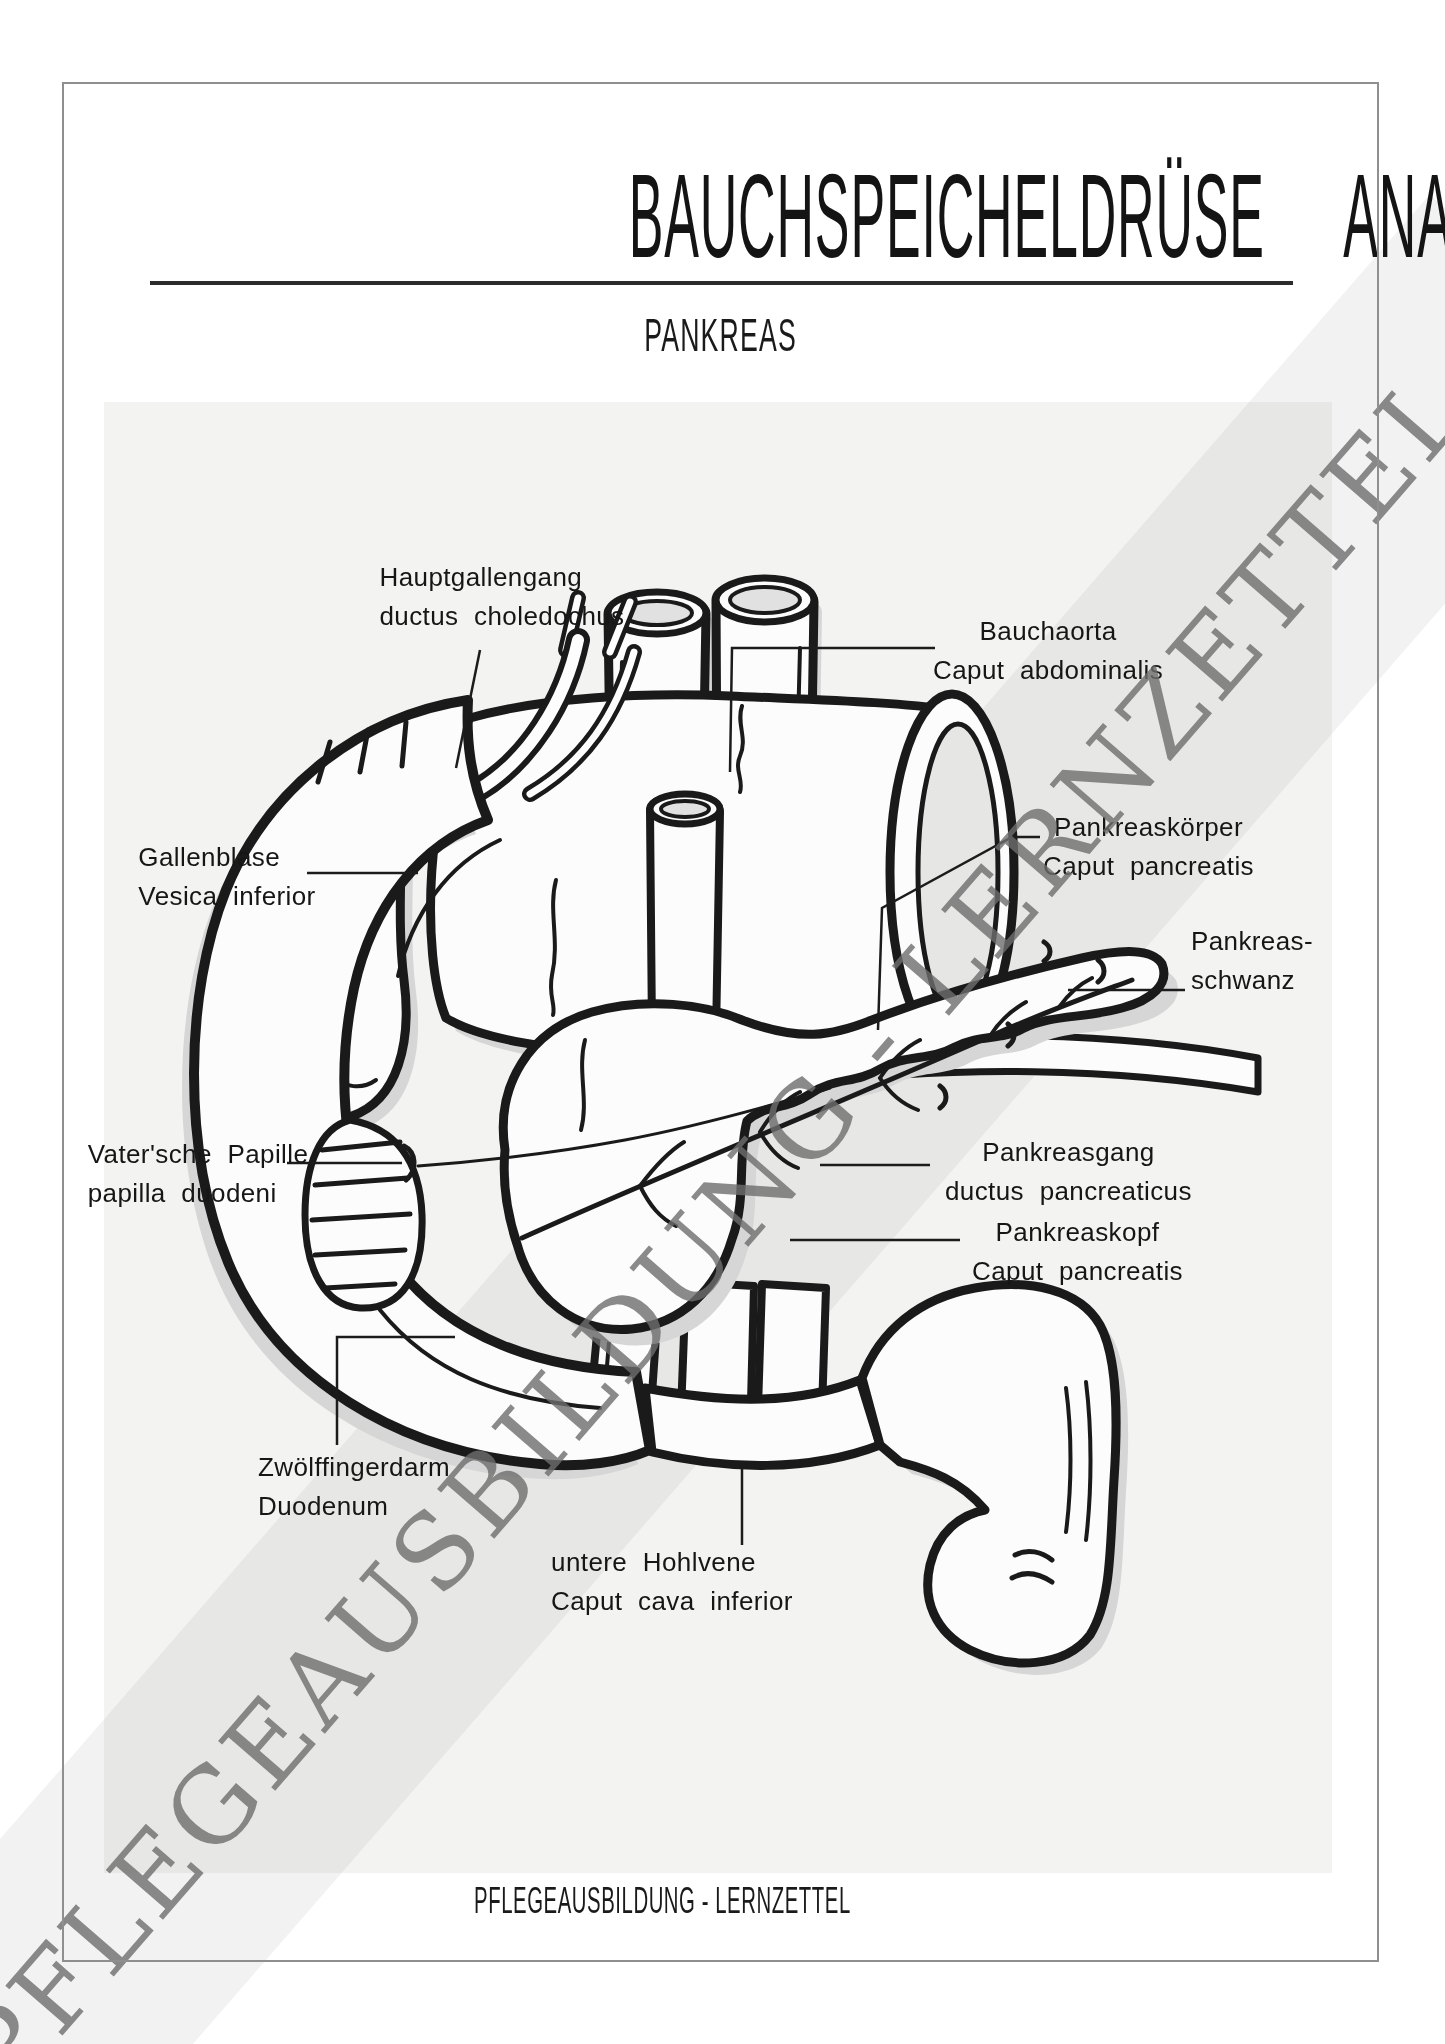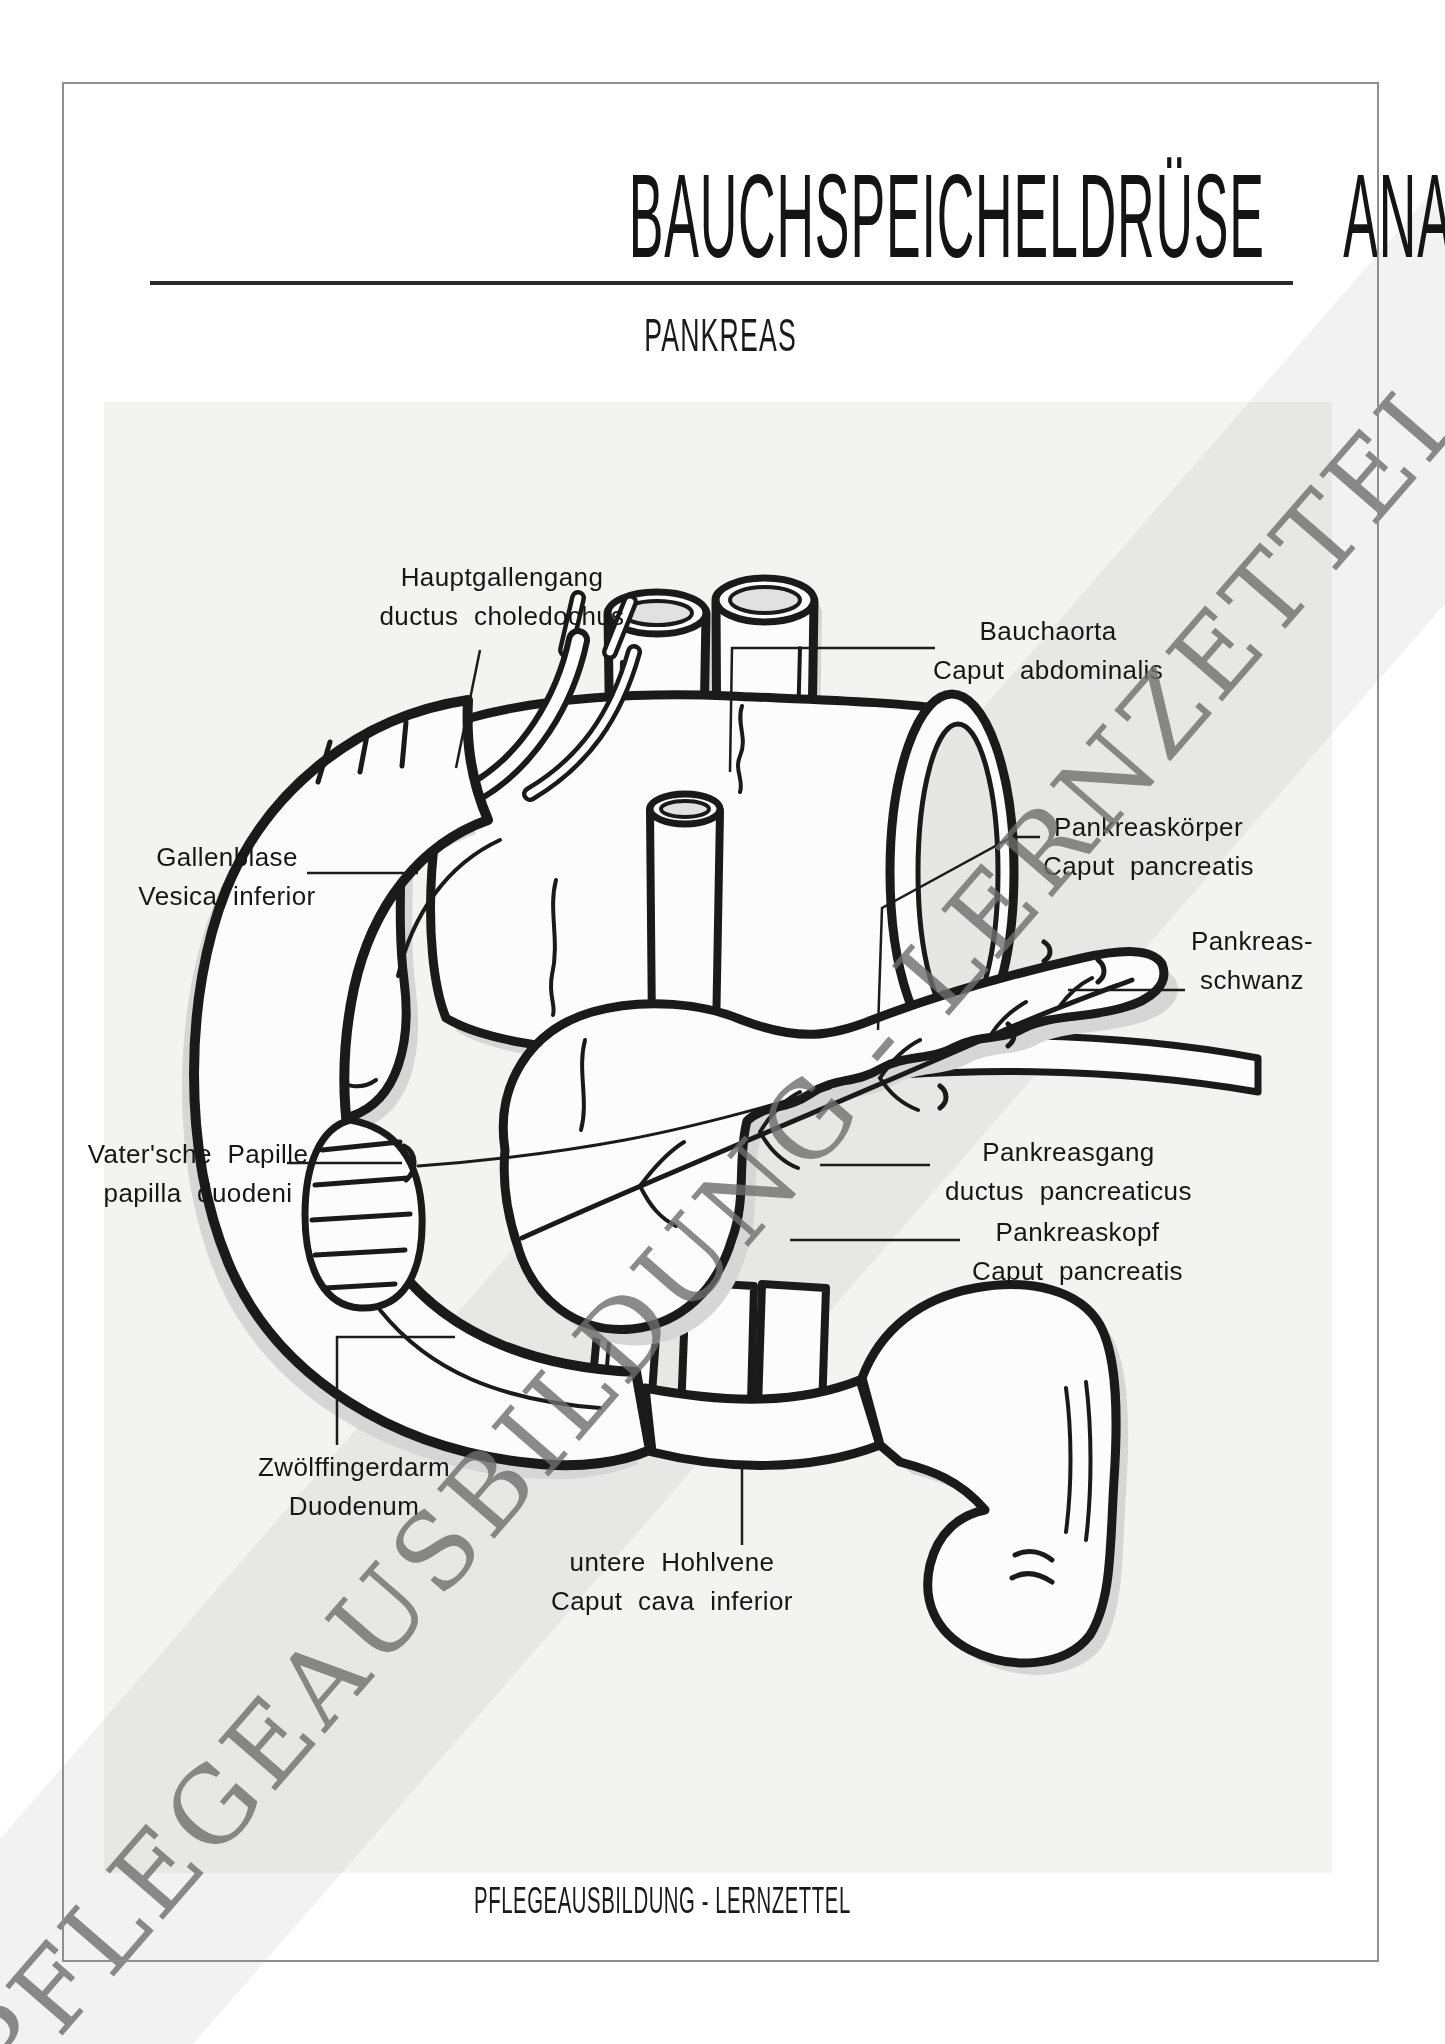--- a/index.html
+++ b/index.html
@@ -31,21 +31,21 @@
   .title-text{font-size:118px;font-weight:normal;letter-spacing:2px;word-spacing:150px;
     transform:scaleX(0.44);color:#141414}
   .rule{position:absolute;left:150px;top:281px;width:1143px;height:4px;background:#2c2c2c;z-index:6}
   .subtitle-row{position:absolute;left:0;right:4px;top:308px;text-align:center;z-index:6}
   .subtitle-text{font-size:46px;letter-spacing:2px;transform:scaleX(0.58)}
   .footer-row{position:absolute;left:0;right:0;top:1880px;text-align:center;z-index:6}
   .footer-text{font-size:37px;letter-spacing:1px;transform:scaleX(0.55);position:relative;left:-60px}
   
   .label{position:absolute;z-index:4;font-size:26px;line-height:1.5;
     word-spacing:8px;letter-spacing:.4px;color:#161616}
-  .label.center{transform:translateX(-50%);text-align:center}
+  .label.center{transform:translateX(-50%);text-align:left}
   .label.left{text-align:center}
   #lbl-schwanz .gap{margin-top:5px}
   
   svg.art{position:absolute;left:0;top:0;z-index:3}
   .organ{fill:var(--organ);stroke:var(--ink);stroke-width:9;stroke-linejoin:round;stroke-linecap:round}
   .sw10{stroke-width:10}.sw8{stroke-width:8}.sw7{stroke-width:7}
   .shadow{fill:var(--shade);stroke:none}
   .thin{fill:none;stroke:var(--ink);stroke-width:4;stroke-linecap:round;stroke-linejoin:round}
   .thin2{fill:none;stroke:var(--ink);stroke-width:3;stroke-linecap:round}
   .vein{fill:none;stroke:var(--ink);stroke-width:5;stroke-linecap:round}

